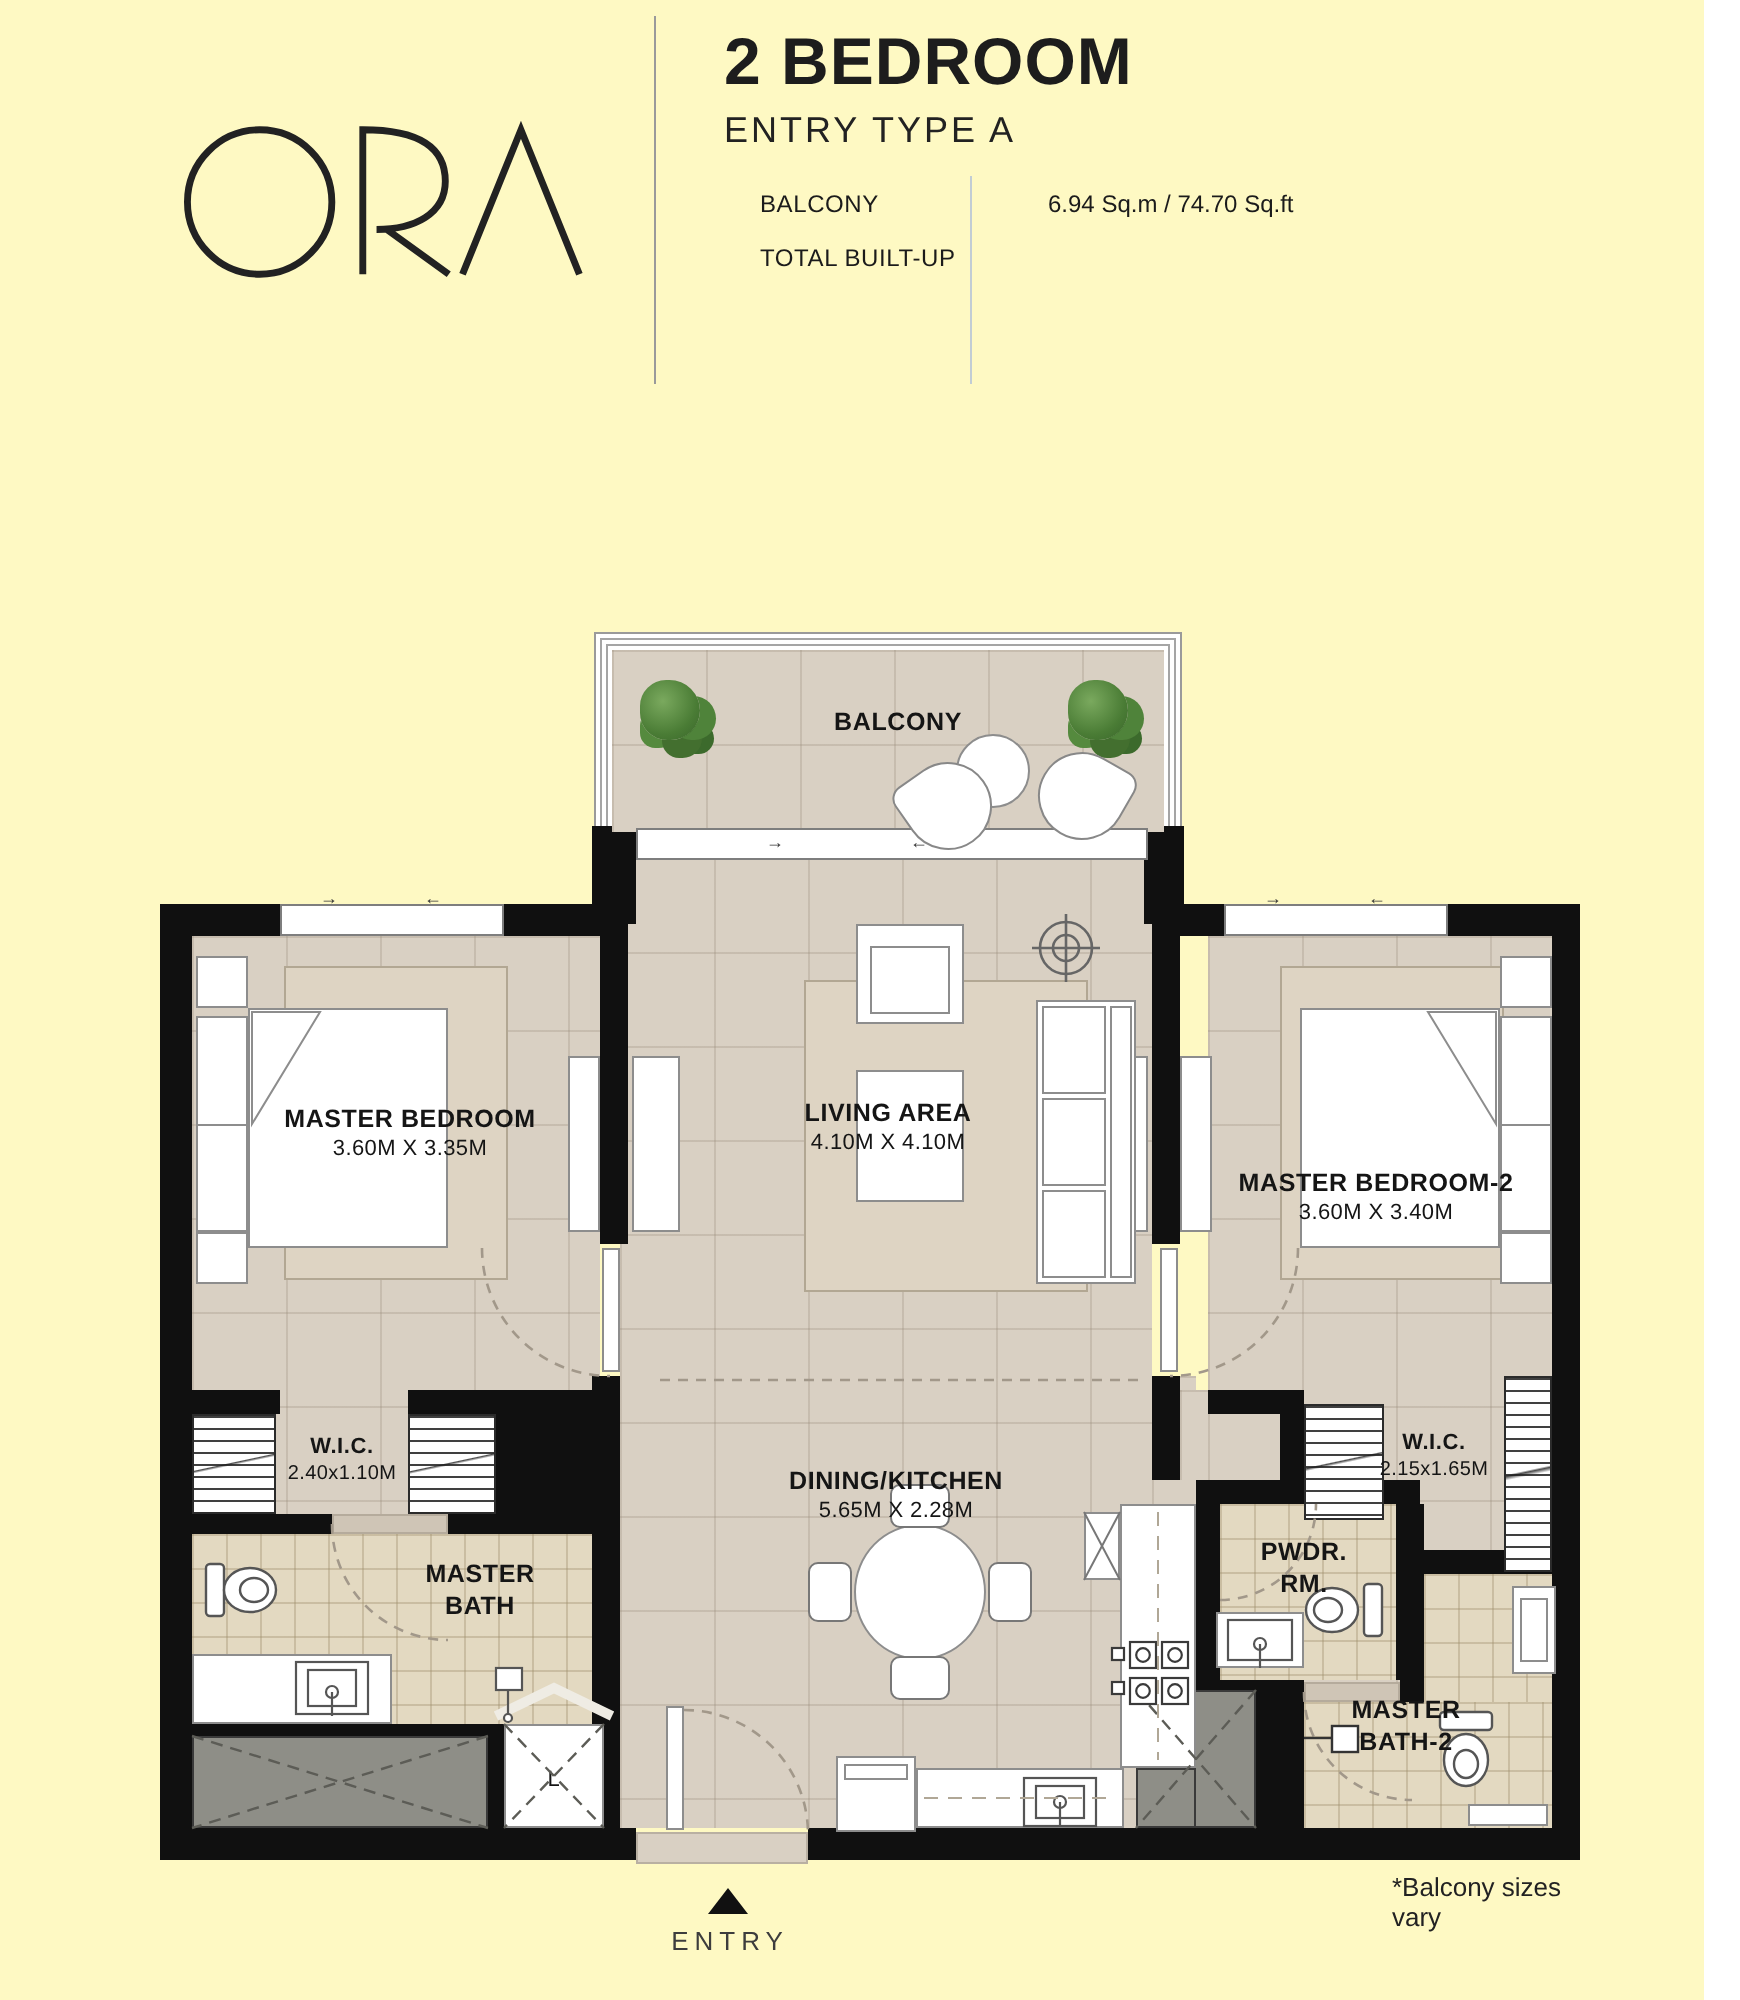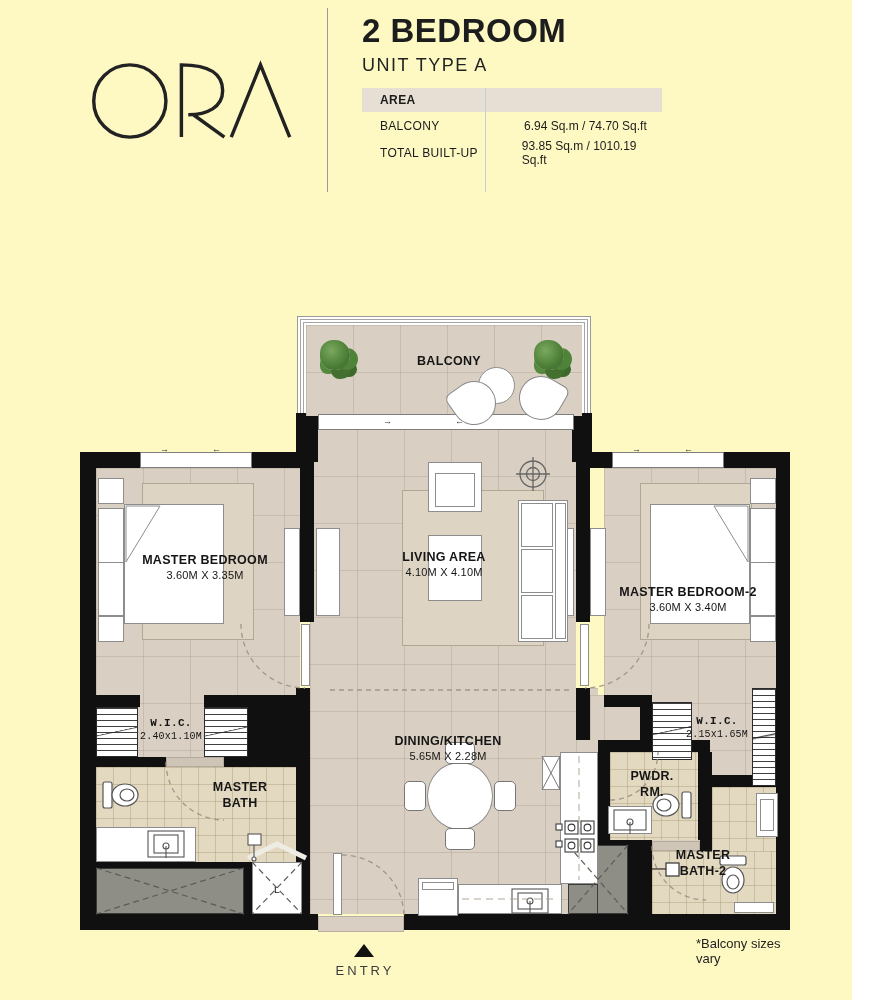--- a/index.html
+++ b/index.html
@@ -28,21 +28,21 @@
     background-size:17px 17px;}
   .rug{position:absolute;box-sizing:border-box;background:#ded4c3;border:1px solid #b2a793;}
   .w{position:absolute;box-sizing:border-box;background:#fff;border:1px solid #8d8d8d;}
   .ward{position:absolute;box-sizing:border-box;background:#fff;border:1px solid #2b2b2b;
     background-image:repeating-linear-gradient(to bottom,rgba(30,30,30,.85) 0 1px,transparent 1px 6px),
                      linear-gradient(168deg,transparent 48%,rgba(30,30,30,.8) 49%,transparent 51%);}
   .shaft{position:absolute;box-sizing:border-box;background:#8e8e87;border:1px solid #3a3a3a;}
   .label{position:absolute;transform:translate(-50%,-50%);text-align:center;
     font-size:12.5px;font-weight:700;letter-spacing:.3px;color:#151515;line-height:1.3;white-space:nowrap;z-index:8;}
   .label .dims{display:block;font-weight:400;font-size:11px;letter-spacing:.2px;text-align:center;}
-  .label.small{font-size:11px;font-family:Liberation Mono, monospace;}
+  .label.small{font-size:11px;}
   .label.small .dims{font-size:10px;}
   .wrap{white-space:normal;}
   .rail{position:absolute;box-sizing:border-box;border:1px solid #9a9a9a;border-bottom:none;background:#fff;padding:2px 2px 0 2px;}
   .rail>div{width:100%;height:100%;border:1px solid #a5a5a5;border-bottom:none;box-sizing:border-box;padding:2px 2px 0 2px;}
   .rail>div>div{width:100%;height:100%;border:1px solid #a5a5a5;border-bottom:none;box-sizing:border-box;}
   .plant{position:absolute;width:30px;height:30px;border-radius:46% 54% 52% 48%;
     background:radial-gradient(circle at 38% 35%,#7aa95e,#4a7c35 62%,#39652a);
     box-shadow:12px 4px 0 -4px #4f833a,6px 14px 0 -5px #436f2f,-6px 10px 0 -6px #558a3e,14px 14px 0 -7px #3c6a2c;
     z-index:6;}
   .chair-fan{position:absolute;background:#fff;border:1.5px solid #888;border-radius:8px 55% 55% 55%;z-index:6;}
@@ -67,32 +67,30 @@
 
   <svg class="abs" style="left:92px;top:57px;" width="202" height="88" viewBox="0 0 235 96" role="img" aria-label="ORA">
     <g fill="none" stroke="#222" stroke-width="4">
       <circle cx="44" cy="48" r="42"></circle>
       <path d="M104,90 L104,6 C138,6 152,17 152,36 C152,55 134,64 112,64 M118,64 L154,90"></path>
       <path d="M162,90 L196,6 L230,90"></path>
     </g>
   </svg>
   <div class="abs vline" style="left:327px;top:8px;height:184px;"></div>
   <div class="abs title" style="left:362px;top:12px;">2 BEDROOM</div>
-  <div class="abs subtitle" style="left:362px;top:55px;">UNIT TYPE A</div>
+  <div class="abs subtitle" style="left:362px;top:55px;">ENTRY TYPE A</div>
 
   <div class="abs atable" style="left:362px;top:88px;">
     <div class="atdiv"></div>
-    <div class="athead">AREA</div>
     <div class="atrow">
       <span class="atlabel">BALCONY</span>
       <span class="atval">6.94 Sq.m / 74.70 Sq.ft</span>
     </div>
     <div class="atrow">
       <span class="atlabel">TOTAL BUILT-UP</span>
-      <span class="atval">93.85 Sq.m / 1010.19 Sq.ft</span>
     </div>
   </div>
 
   <div class="rail" style="left:297px;top:316px;width:294px;height:100px;">
       <div>
         <div></div>
       </div>
     </div>
   <div class="floor" style="left:306px;top:325px;width:276px;height:91px;z-index:2;"></div>
   <div class="plant" style="left:320px;top:340px;"></div>

